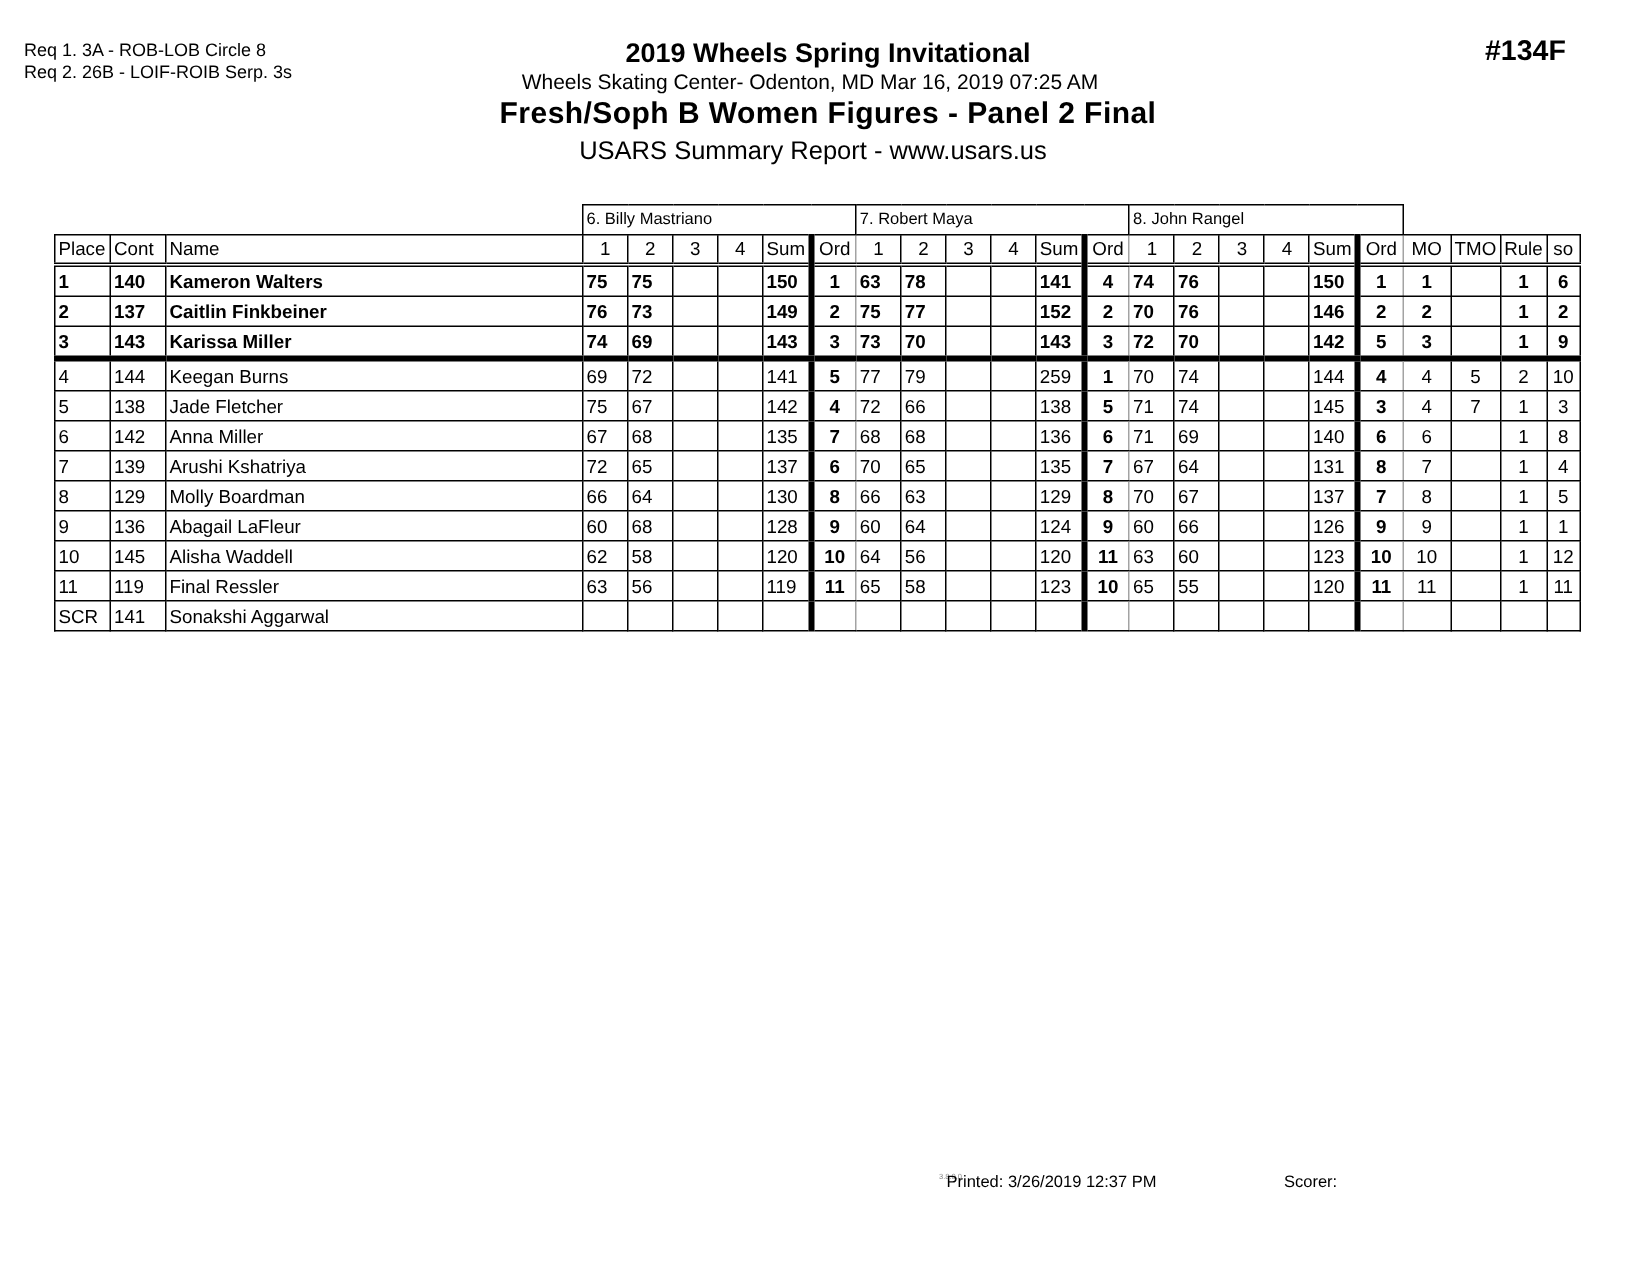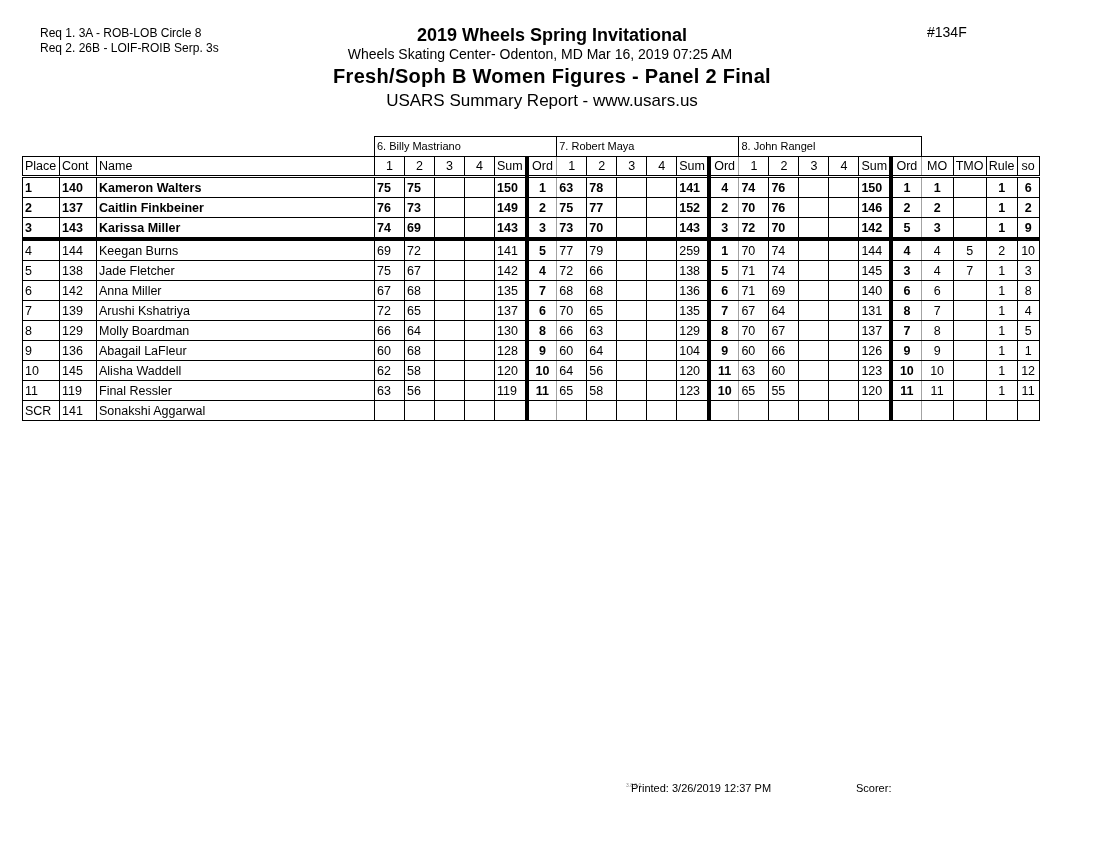--- a/index.html
+++ b/index.html
@@ -1,26 +1,26 @@
 <!DOCTYPE html>
 <html><head>
 <meta charset="utf-8">
 <style>
   html, body { margin:0; padding:0; background:#fff; }
   body { width:1100px; height:850px; position:relative; font-family:"Liberation Sans", sans-serif; color:#000; overflow:hidden; }
   .abs { position:absolute; }
-  .req { left:40px; font-size:12px; line-height:14px;text-align:center; }
+  .req { left:16px; font-size:12px; line-height:14px;text-align:center; }
   .center { left:0; width:1100px; text-align:center; }
   .t1 { top:25px; font-size:18px; font-weight:bold; left:2px; }
   .t2 { top:46px; font-size:14px; left:-10px; }
   .t3 { top:65px; font-size:20px; font-weight:bold; left:2px; letter-spacing:0.3px; }
   .t4 { top:91px; font-size:17px; left:-8px; }
-  .eventno { left:927px; top:24px; font-size:14px; font-weight:normal; }
+  .eventno { left:990px; top:24px; font-size:19px; font-weight:bold; }
 
-  table.grid { position:absolute; left:22px; top:136px; border-collapse:collapse; font-size:12.5px; table-layout:fixed; }
+  table.grid { position:absolute; left:36px; top:136px; border-collapse:collapse; font-size:12.5px; table-layout:fixed; }
   table.grid td { border:1px solid #000; height:19px; padding:0 2px; white-space:nowrap; overflow:hidden; line-height:18px; }
   table.grid tr.judges td { height:19px; font-size:11px; vertical-align:top; }
   table.grid tr.judges td.blank { border:none; }
   table.grid tr.hdr td { border-bottom:3px double #000; height:18px; vertical-align:bottom; }
   table.grid td.c { text-align:center; }
   table.grid td.r { text-align:left; }
   table.grid td.ord { text-align:center; font-weight:bold; border-left:4px solid #000; }
   table.grid td.ordend { border-right:1px solid #a3a3a3; }
   table.grid tr.top td { font-weight:bold; }
   table.grid tr.cut td { border-bottom:4px solid #000; }
@@ -324,21 +324,21 @@
         <td>60</td>
         <td>68</td>
         <td></td>
         <td></td>
         <td class="r">128</td>
         <td class="ord ordend">9</td>
         <td>60</td>
         <td>64</td>
         <td></td>
         <td></td>
-        <td class="r">104</td>
+        <td class="r">124</td>
         <td class="ord ordend">9</td>
         <td>60</td>
         <td>66</td>
         <td></td>
         <td></td>
         <td class="r">126</td>
         <td class="ord ordend">9</td>
         <td class="c">9</td>
         <td class="c"></td>
         <td class="c">1</td>

